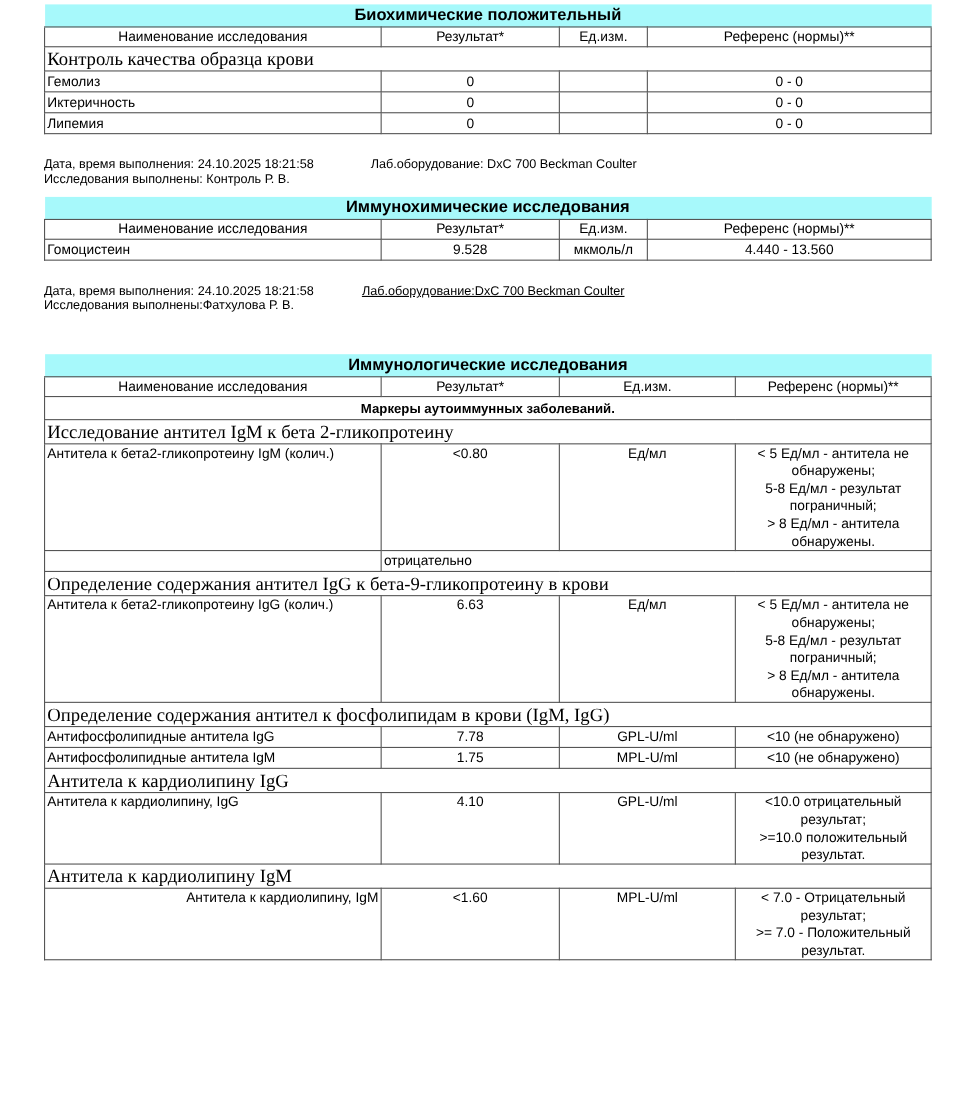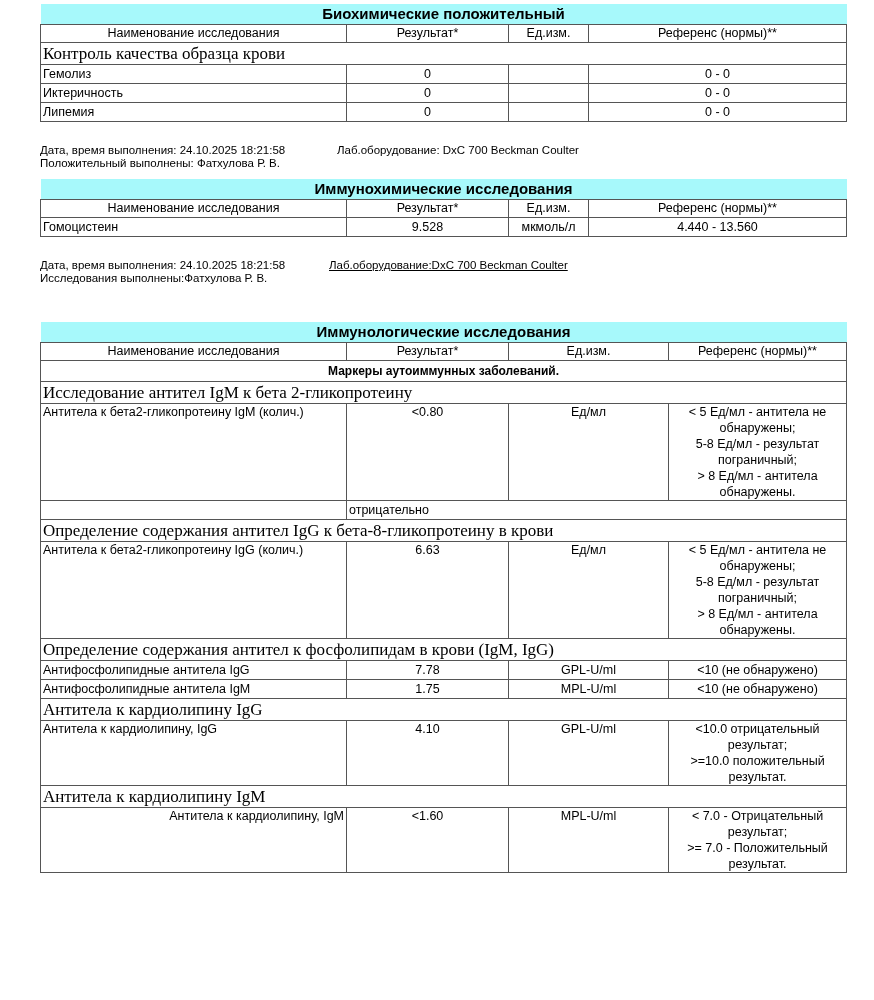--- a/index.html
+++ b/index.html
@@ -58,21 +58,21 @@
     <td class="c">0</td>
     <td class="c"></td>
     <td class="c">0 - 0</td>
   </tr>
 </tbody>
   </table>
 
 <div class="meta" style="top:144px;">
   <div>Дата, время выполнения: 24.10.2025 18:21:58</div>
   <span class="equip" style="left:297px;">Лаб.оборудование: DxC 700 Beckman Coulter</span>
-  <div>Положительный выполнены: Фатхулова Р. В.</div>
+  <div>Исследования выполнены: Контроль Р. В.</div>
 </div>
 
 <table class="tbl" style="top:179px;">
   <colgroup>
       <col style="width:306px">
       <col style="width:162px">
       <col style="width:80px">
       <col style="width:258px">
     </colgroup>
   <tbody>
@@ -136,21 +136,21 @@
       <div>&gt; 8 Ед/мл - антитела</div>
       <div>обнаружены.</div>
     </td>
   </tr>
   <tr class="row">
     <td></td>
     <td colspan="3" class="left">отрицательно</td>
   </tr>
 
   <tr>
-        <td colspan="4" class="group">Определение содержания антител IgG к бета-8-гликопротеину в крови</td>
+        <td colspan="4" class="group">Определение содержания антител IgG к бета-9-гликопротеину в крови</td>
       </tr>
   <tr>
     <td style="height:94px;">Антитела к бета2-гликопротеину IgG (колич.)</td>
     <td class="c">6.63</td>
     <td class="c">Ед/мл</td>
     <td class="c">
       <div>&lt; 5 Ед/мл - антитела не</div>
       <div>обнаружены;</div>
       <div>5-8 Ед/мл - результат</div>
       <div>пограничный;</div>

